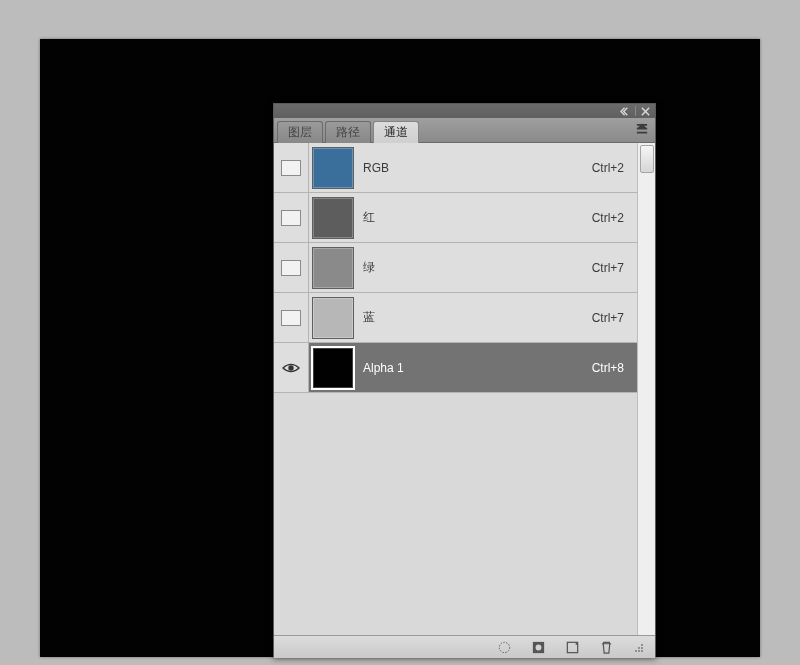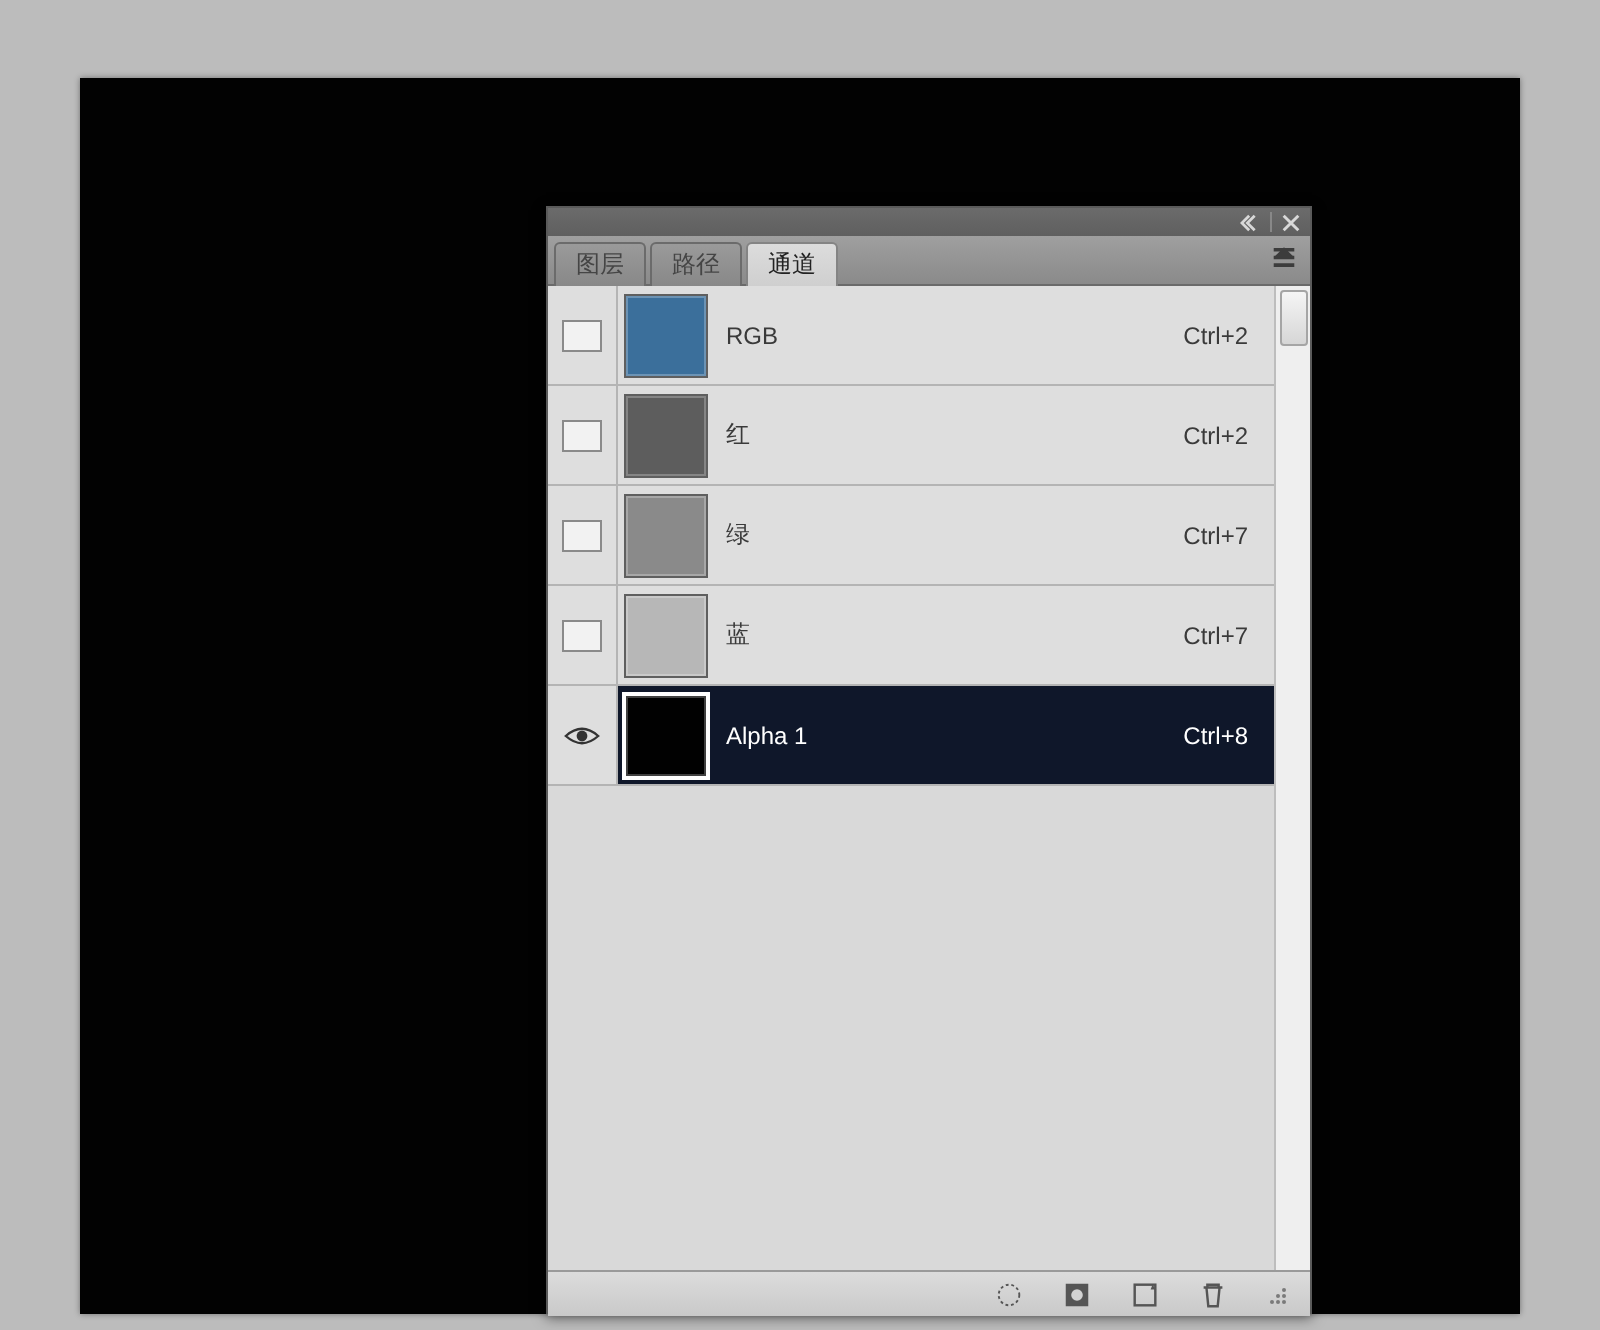--- a/index.html
+++ b/index.html
@@ -144,21 +144,21 @@
   }
 
   .channel-row {
     height: 49px;
     display: flex;
     align-items: center;
     border-bottom: 1px solid #b4b4b4;
     background: #dedede;
   }
   .channel-row.selected {
-    background: #0f172a;
+    background: #737373;
     color: #fff;
   }
 
   .vis-cell {
     width: 34px;
     height: 100%;
     display: flex;
     align-items: center;
     justify-content: center;
     border-right: 1px solid #b4b4b4;

